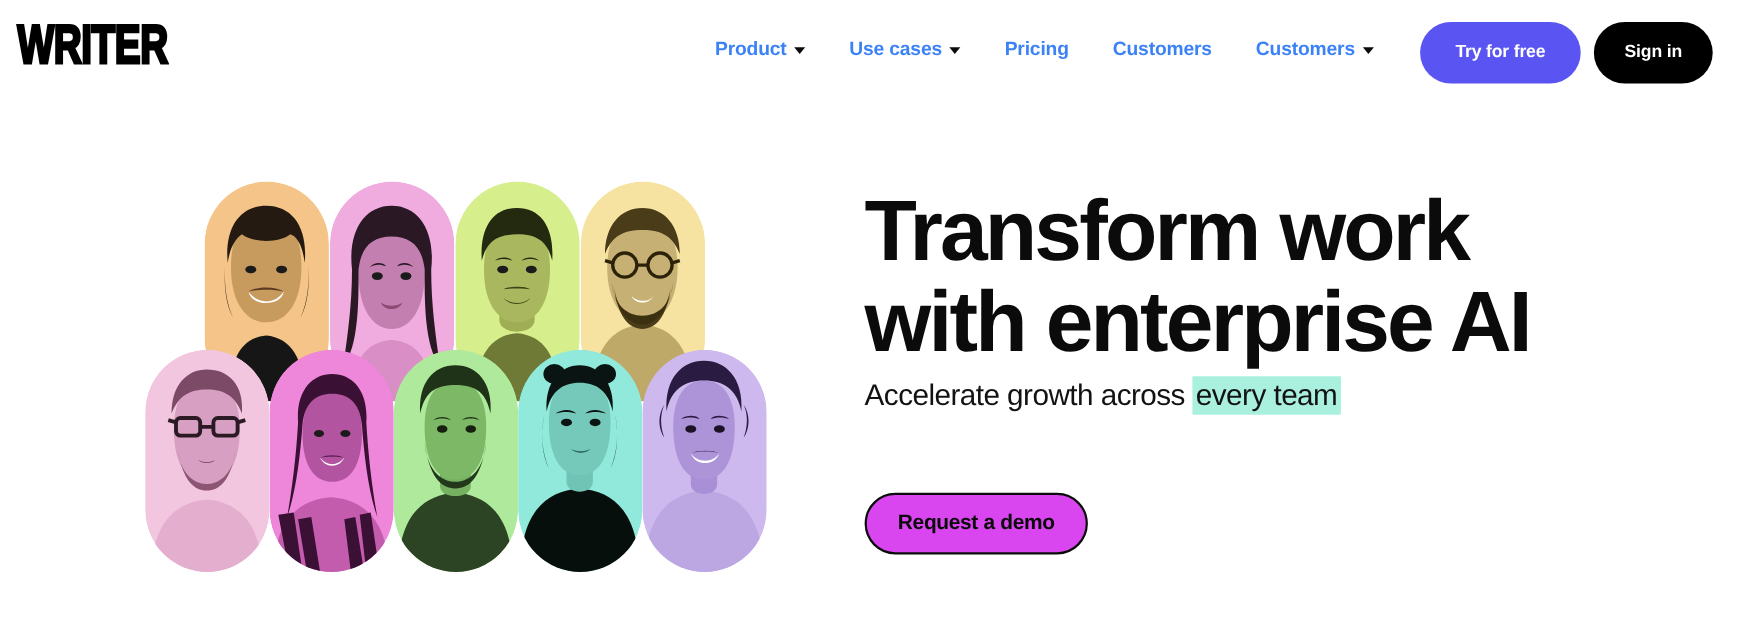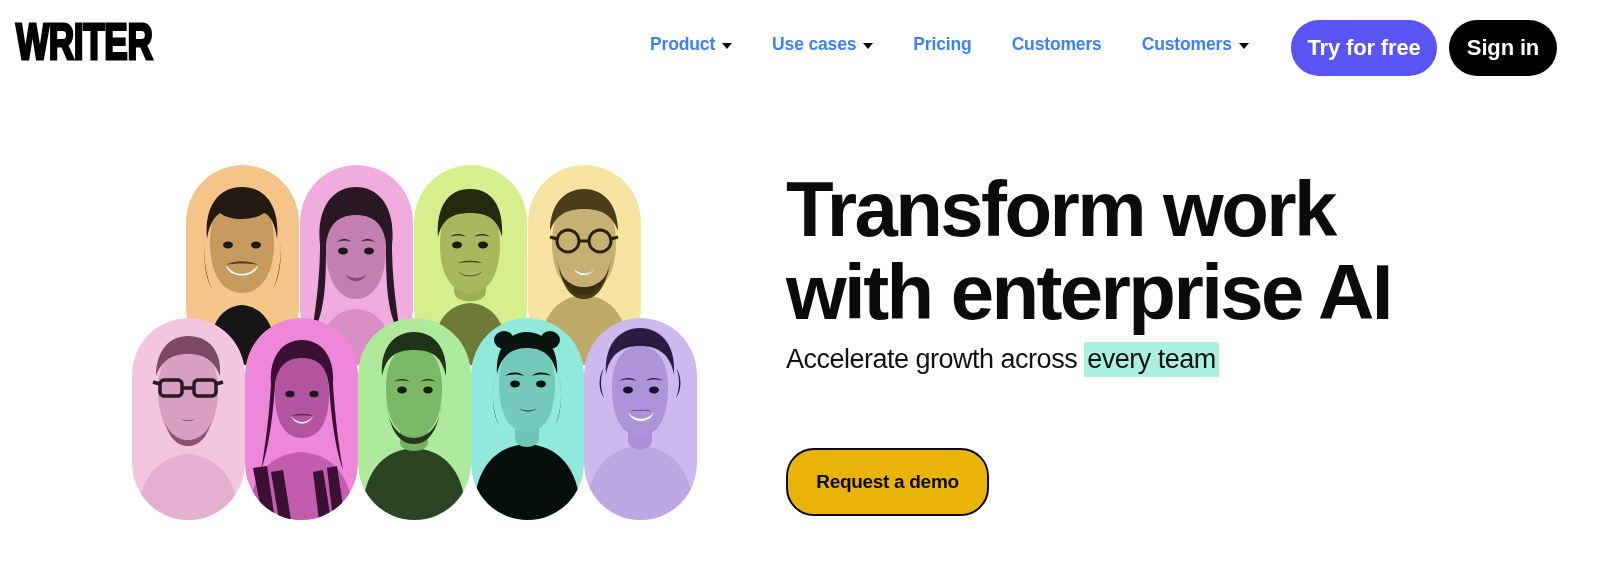--- a/index.html
+++ b/index.html
@@ -79,41 +79,41 @@
 
   .btn-try {
     position: absolute;
     left: 1291px;
     top: 20px;
     width: 146px;
     height: 56px;
     border-radius: 28px;
     background: #5A55F2;
     color: #ffffff;
-    font-size: 22px;
+    font-size: 16px;
     font-weight: 700;
     letter-spacing: -0.15px;
     display: flex;
     align-items: center;
     justify-content: center;
     border: none;
     cursor: pointer;
     font-family: inherit;
   }
 
   .btn-signin {
     position: absolute;
     left: 1449px;
     top: 20px;
     width: 108px;
     height: 56px;
     border-radius: 28px;
     background: #000000;
     color: #ffffff;
-    font-size: 22px;
+    font-size: 16px;
     font-weight: 700;
     letter-spacing: -0.15px;
     display: flex;
     align-items: center;
     justify-content: center;
     border: none;
     cursor: pointer;
     font-family: inherit;
   }
 
@@ -149,23 +149,23 @@
     border-radius: 1px;
     box-decoration-break: clone;
     -webkit-box-decoration-break: clone;
   }
 
   .btn-demo {
     position: absolute;
     left: 0px;
     top: 280px;
     width: 203px;
-    height: 68px;
+    height: 56px;
     border-radius: 28px;
-    background: #eab308;
+    background: #d946ef;
     border: 2.2px solid #0b0b0b;
     color: #0b0b0b;
     font-size: 19px;
     font-weight: 700;
     letter-spacing: -0.3px;
     display: flex;
     align-items: center;
     justify-content: center;
     cursor: pointer;
     font-family: inherit;

